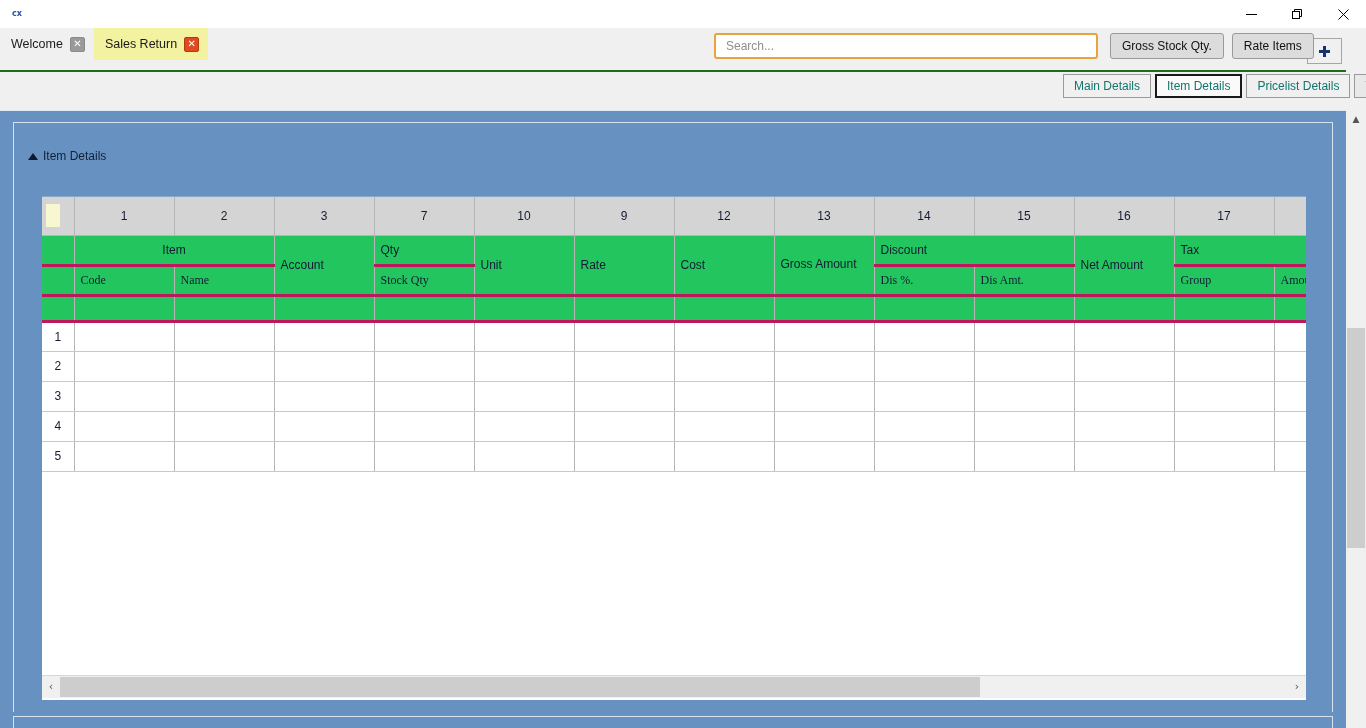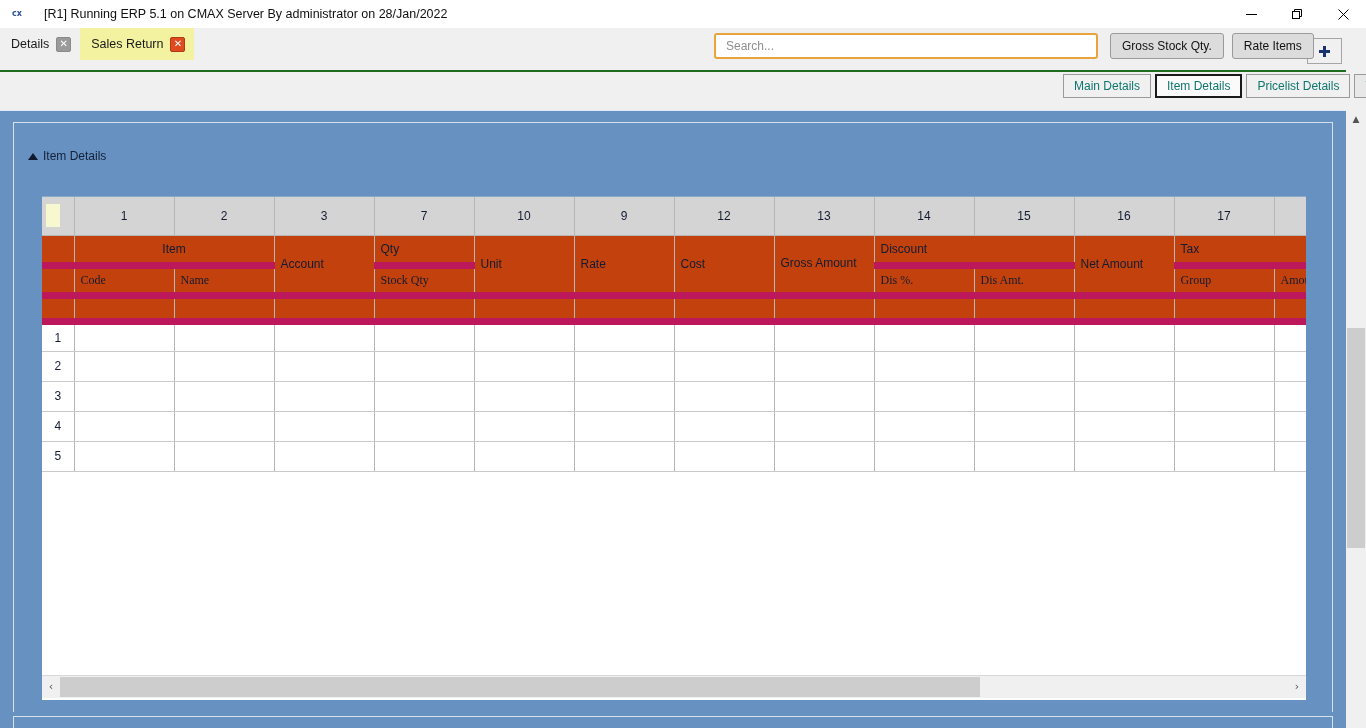--- a/index.html
+++ b/index.html
@@ -181,22 +181,22 @@
     padding: 0 6px;
     height: 30px;
     vertical-align: middle;
     overflow: hidden; white-space: nowrap;
   }
   tr.colnum td {
     background: #d4d4d4; text-align: center;
     height: 38px; border-bottom: 1px solid #b6b6b6;
   }
   tr.grp td, tr.sub td, tr.filter td {
-    background: #c2410c;
-    border-bottom: 7px solid #be185d;
+    background: #22c55e;
+    border-bottom: 3px solid #be185d;
     margin-top: 40px;
   }
   tr.grp td { height: 30px; }
   tr.sub td { height: 30px; font-family: Liberation Serif, serif; }
   tr.filter td { height: 26px; }
   td.rowhdr {
     background: #d4d4d4; text-align: center;
     width: 32px; border-right: 1px solid #b6b6b6;
   }
   td.cornercell {
@@ -257,21 +257,20 @@
     position: absolute; left: 13px; top: 4px;
     width: 1320px; height: 12px;
     border: 1px solid #d4e2ef; border-bottom: none;
   }
 </style>
 </head>
 <body>
 
 <div class="titlebar">
   <div class="app-icon">cx</div>
-  <div class="title-text">[R1] Running ERP 5.1 on CMAX Server By administrator on 28/Jan/2022</div>
   <div class="win-controls">
     <div class="win-btn">
       <svg width="11" height="11" viewBox="0 0 11 11">
           <line x1="0" y1="5.5" x2="11" y2="5.5" stroke="#000" stroke-width="1"></line>
         </svg>
     </div>
     <div class="win-btn">
       <svg width="11" height="11" viewBox="0 0 11 11">
         <rect x="0.5" y="2.5" width="7" height="7" fill="none" stroke="#000" stroke-width="1"></rect>
         <polyline points="2.5,2.5 2.5,0.5 9.5,0.5 9.5,7.5 7.5,7.5" fill="none" stroke="#000" stroke-width="1"></polyline>
@@ -281,21 +280,21 @@
       <svg width="11" height="11" viewBox="0 0 11 11">
         <line x1="0.5" y1="0.5" x2="10.5" y2="10.5" stroke="#000" stroke-width="1"></line>
         <line x1="10.5" y1="0.5" x2="0.5" y2="10.5" stroke="#000" stroke-width="1"></line>
       </svg>
     </div>
   </div>
 </div>
 
 <div class="tabstrip">
   <div class="tab">
-    <span>Details</span>
+    <span>Welcome</span>
     <span class="tab-close grey">✕</span>
   </div>
   <div class="tab active">
     <span>Sales Return</span>
     <span class="tab-close red">✕</span>
   </div>
 </div>
 
 <div class="toolband"></div>
 <div class="addtab-btn">

